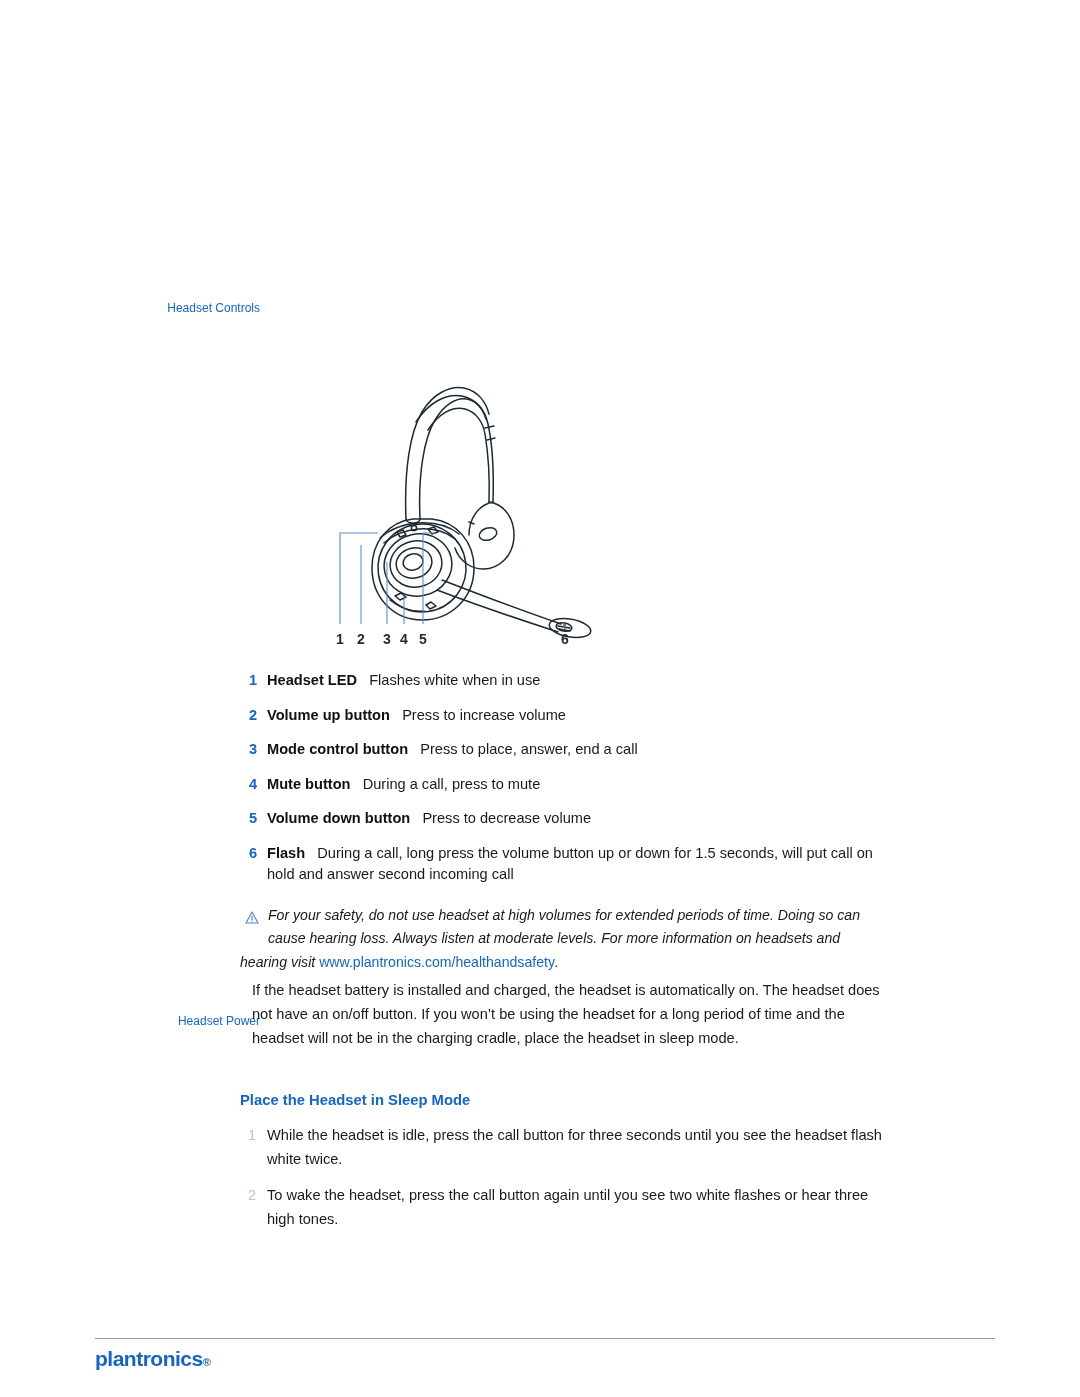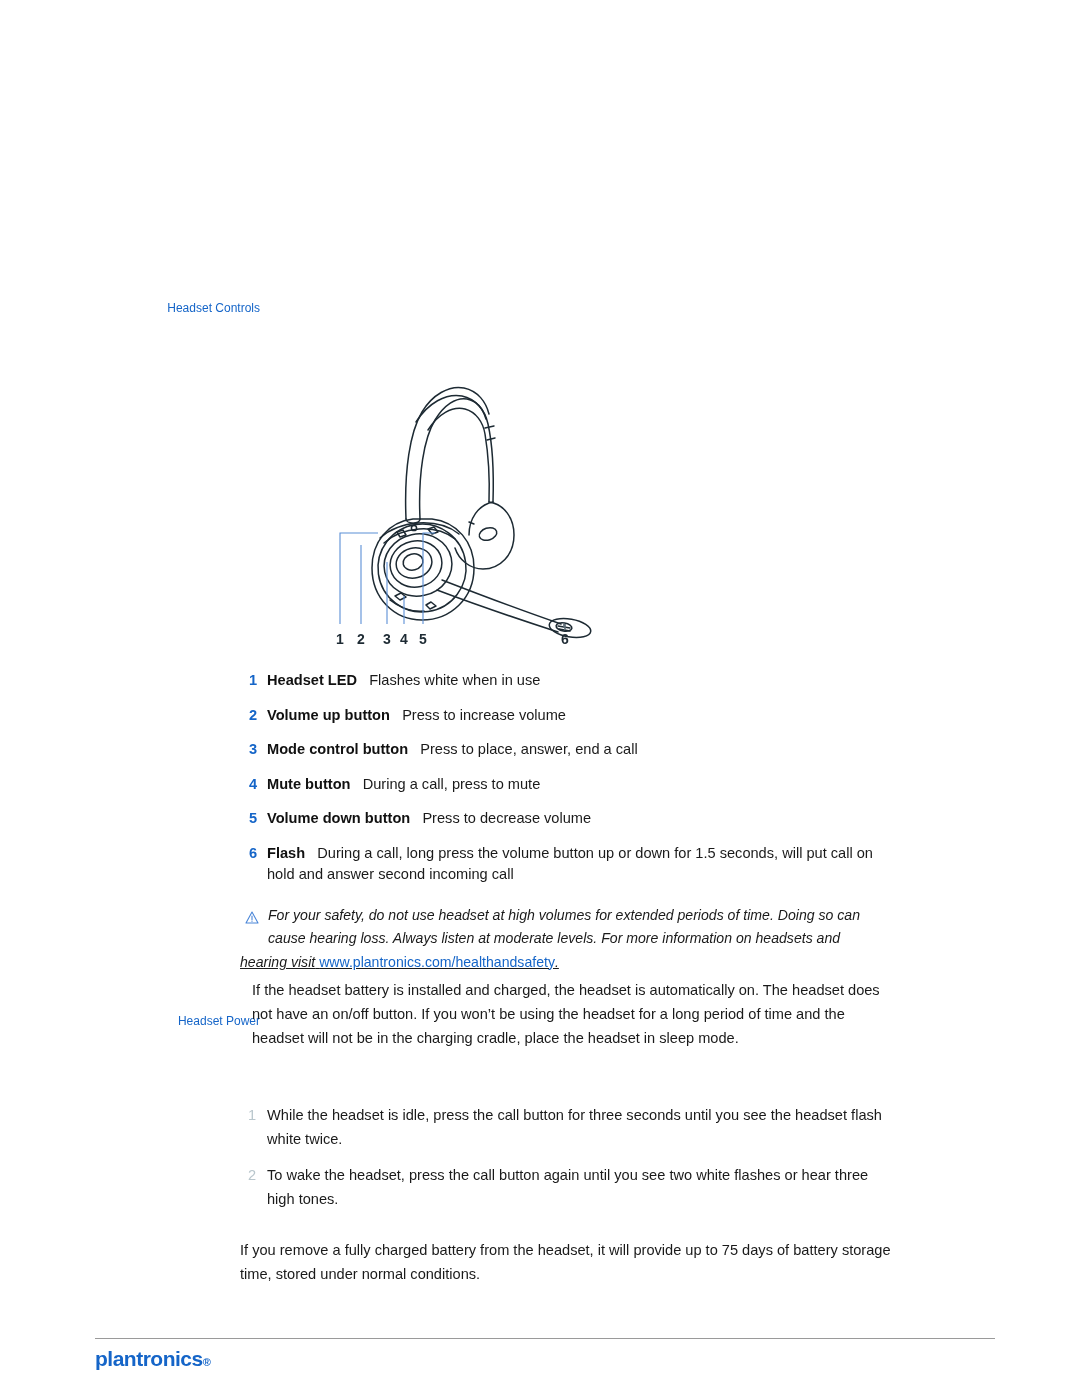--- a/index.html
+++ b/index.html
@@ -113,21 +113,20 @@
   .note .tri {
     position: absolute;
     left: 5px;
     top: 4px;
     width: 14px;
     height: 13px;
   }
   .note .hang {
     display: block;
     margin-left: -28px;
-    text-decoration: underline;
   }
   .note a, .note .link {
     color: #1565C8;
     text-decoration: none;
     font-style: normal;
   }
 
   
   .body-p {
     font-size: 14.6px;
@@ -327,34 +326,34 @@
     </div>
   </div>
 
   <div class="side-label" style="top:969px;">Headset Power</div>
 
   <div class="col" style="top:966px;">
     <p class="body-p" style="margin:12px;">If the headset battery is installed and charged, the headset is automatically on. The headset does not have an on/off button. If you won’t be using the headset for a long period of time and the headset will not be in the charging cradle, place the headset in sleep mode.</p>
 
     <div style="height:28px;"></div>
 
+    <div class="subhead">Place the Headset in Sleep Mode</div>
 
     <div class="steps">
       <div class="step">
         <span class="snum">1</span>
         <span>While the headset is idle, press the call button for three seconds until you see the headset flash white twice.</span>
       </div>
       <div class="step">
         <span class="snum">2</span>
         <span>To wake the headset, press the call button again until you see two white flashes or hear three high tones.</span>
       </div>
     </div>
 
     <div style="height:15px;"></div>
 
-    <p class="body-p" style="margin:0;">If you remove a fully charged battery from the headset, it will provide up to 75 days of battery storage time, stored under normal conditions.</p>
   </div>
 
   <div class="footer-rule"></div>
   <div class="logo"><span>plantronics</span><span class="reg">®</span></div>
   <div class="page-num">15</div>
 
 </div>
 
 </body></html>

